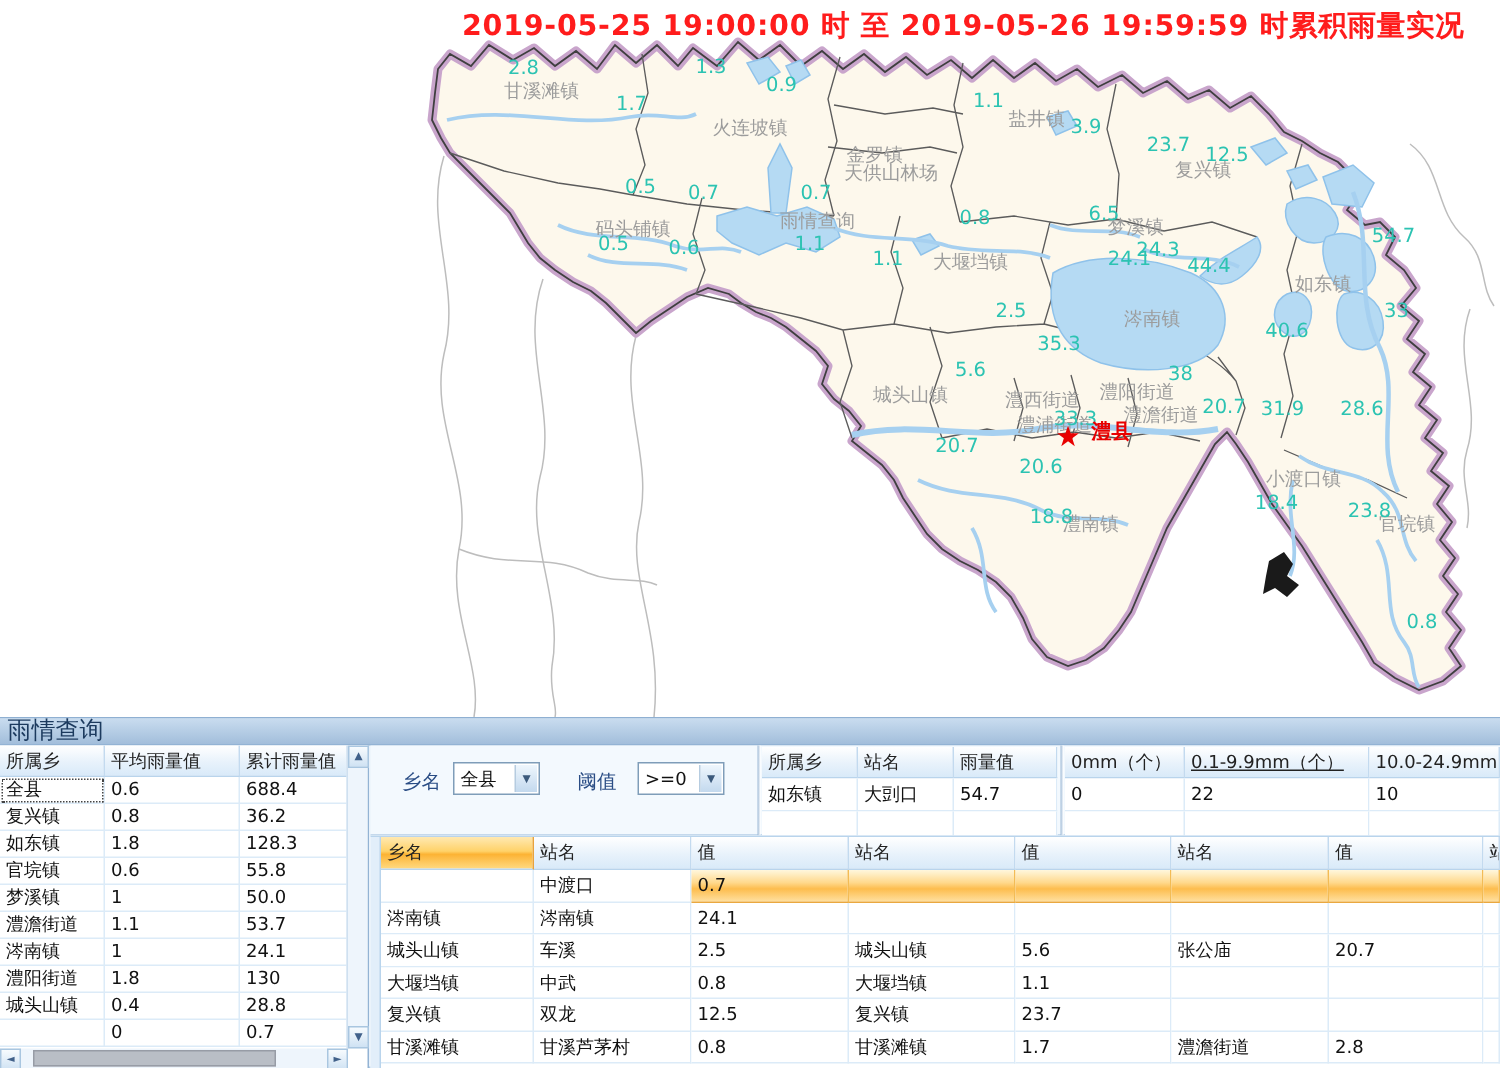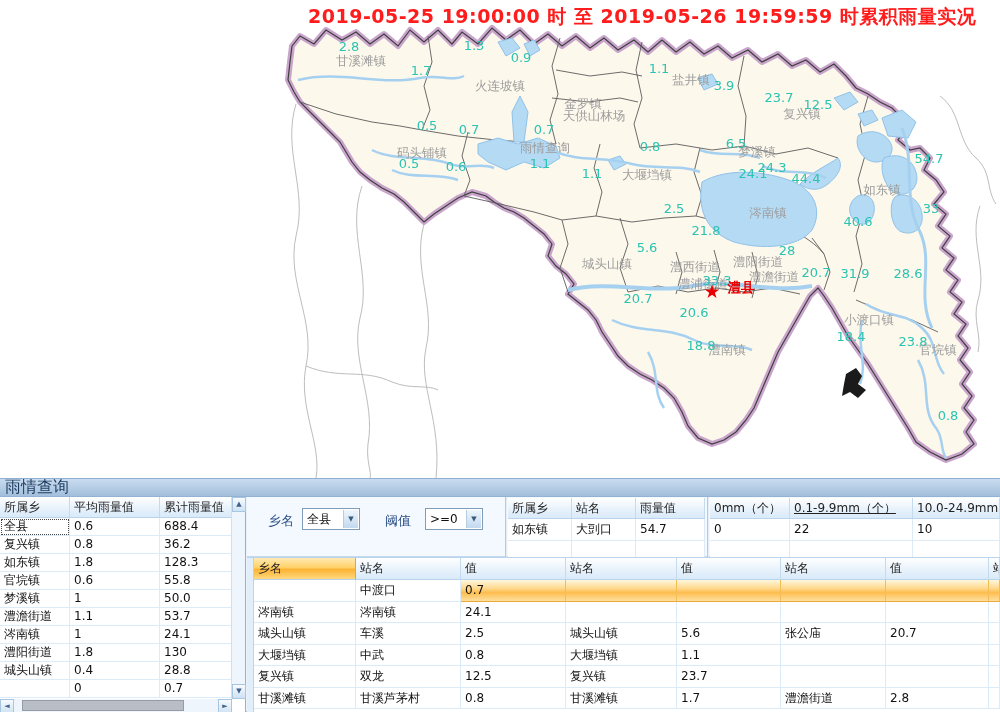--- a/index.html
+++ b/index.html
@@ -160,23 +160,23 @@
       <span class="rain-value" style="left: 650px; top: 146px;">0.8</span>
       <span class="rain-value" style="left: 736px; top: 143px;">6.5</span>
       <span class="rain-value" style="left: 772px; top: 167px;">24.3</span>
       <span class="rain-value" style="left: 753px; top: 173px;">24.1</span>
       <span class="rain-value" style="left: 806px; top: 178px;">44.4</span>
       <span class="rain-value" style="left: 592px; top: 173px;">1.1</span>
       <span class="rain-value" style="left: 929px; top: 158px;">54.7</span>
       <span class="rain-value" style="left: 931px; top: 208px;">33</span>
       <span class="rain-value" style="left: 858px; top: 221px;">40.6</span>
       <span class="rain-value" style="left: 674px; top: 208px;">2.5</span>
-      <span class="rain-value" style="left: 706px; top: 230px;">21.8</span>
+      <span class="rain-value" style="left: 706px; top: 230px;">35.3</span>
       <span class="rain-value" style="left: 647px; top: 247px;">5.6</span>
-      <span class="rain-value" style="left: 787px; top: 250px;">28</span>
+      <span class="rain-value" style="left: 787px; top: 250px;">38</span>
       <span class="rain-value" style="left: 717px; top: 280px;">33.3</span>
       <span class="rain-value" style="left: 816px; top: 272px;">20.7</span>
       <span class="rain-value" style="left: 843px; top: 273px; margin-left: 12px;">31.9</span>
       <span class="rain-value" style="left: 908px; top: 273px;">28.6</span>
       <span class="rain-value" style="left: 638px; top: 298px;">20.7</span>
       <span class="rain-value" style="left: 694px; top: 312px;">20.6</span>
       <span class="rain-value" style="left: 701px; top: 345px;">18.8</span>
       <span class="rain-value" style="left: 851px; top: 336px;">18.4</span>
       <span class="rain-value" style="left: 913px; top: 341px;">23.8</span>
       <span class="rain-value" style="left: 948px; top: 415px;">0.8</span>

